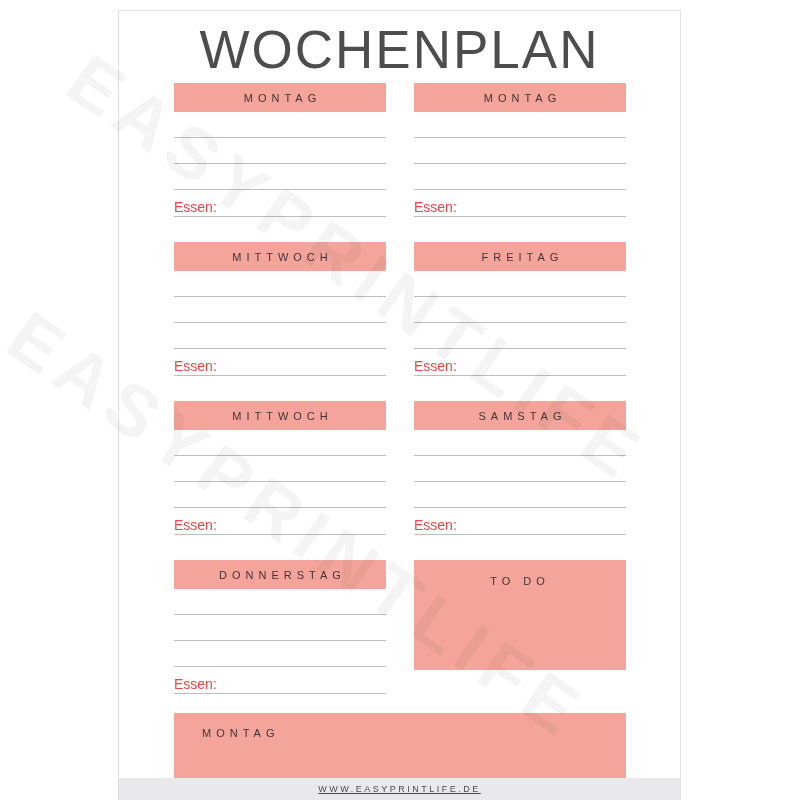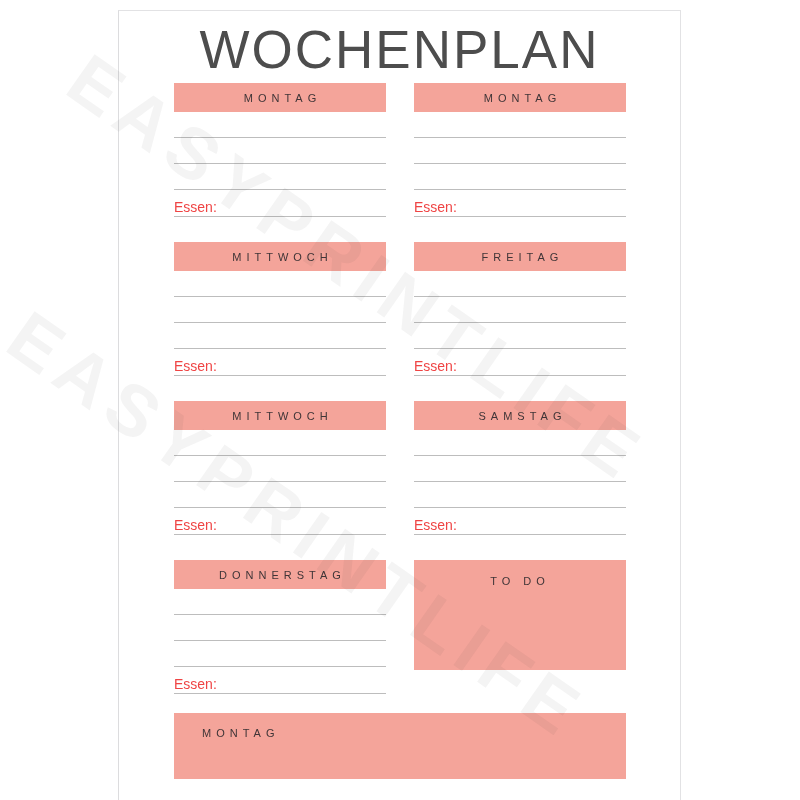--- a/index.html
+++ b/index.html
@@ -152,17 +152,20 @@
     <div class="todo-box">
       <span>TO DO</span>
     </div>
 
   </div>
 
   <div class="notes-box">
     <span>MONTAG</span>
   </div>
 
+  <div class="footer-strip">
+    <span class="footer-url">WWW.EASYPRINTLIFE.DE</span>
+  </div>
 
 </div>
 
 <div class="wm wm1">EASYPRINTLIFE</div>
 <div class="wm wm2">EASYPRINTLIFE</div>
 
 </body></html>

